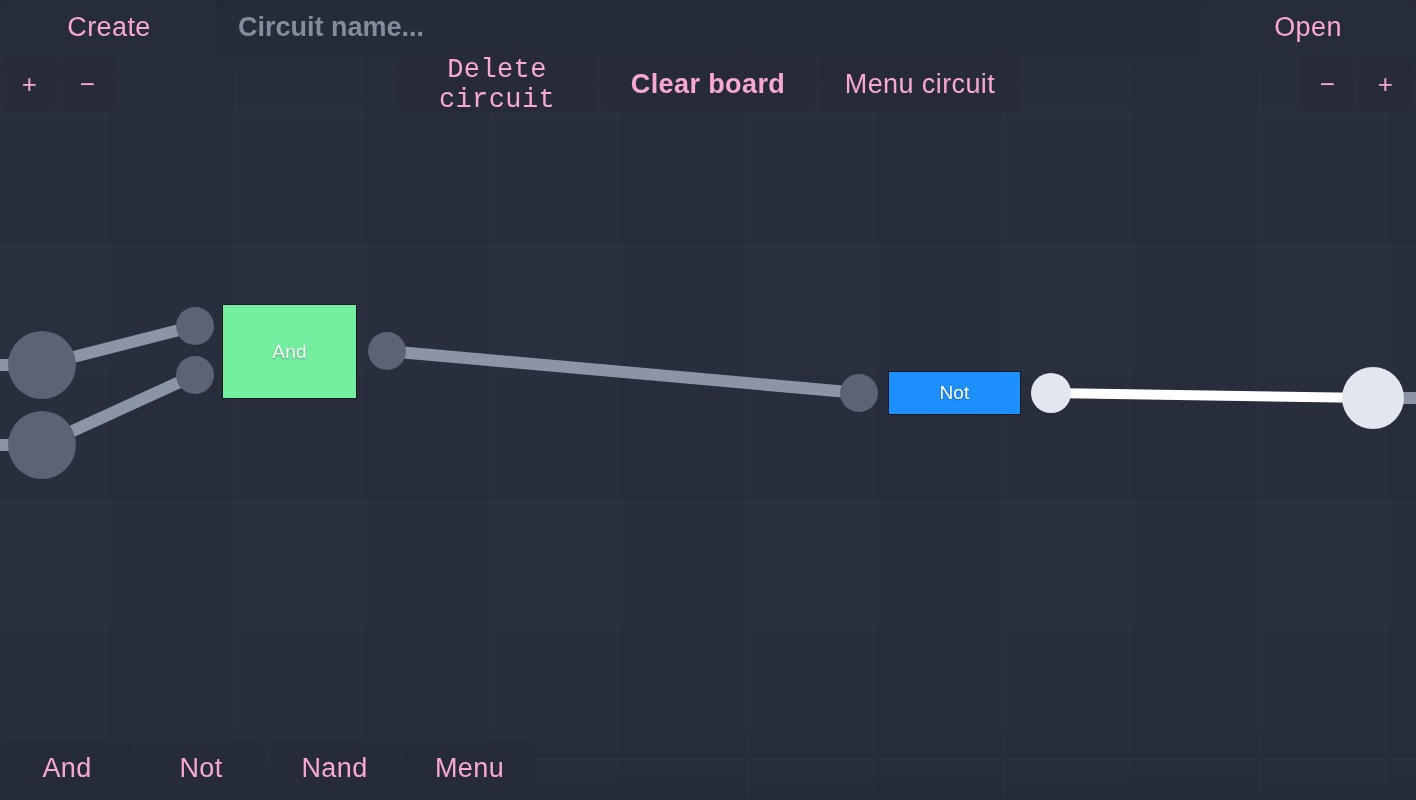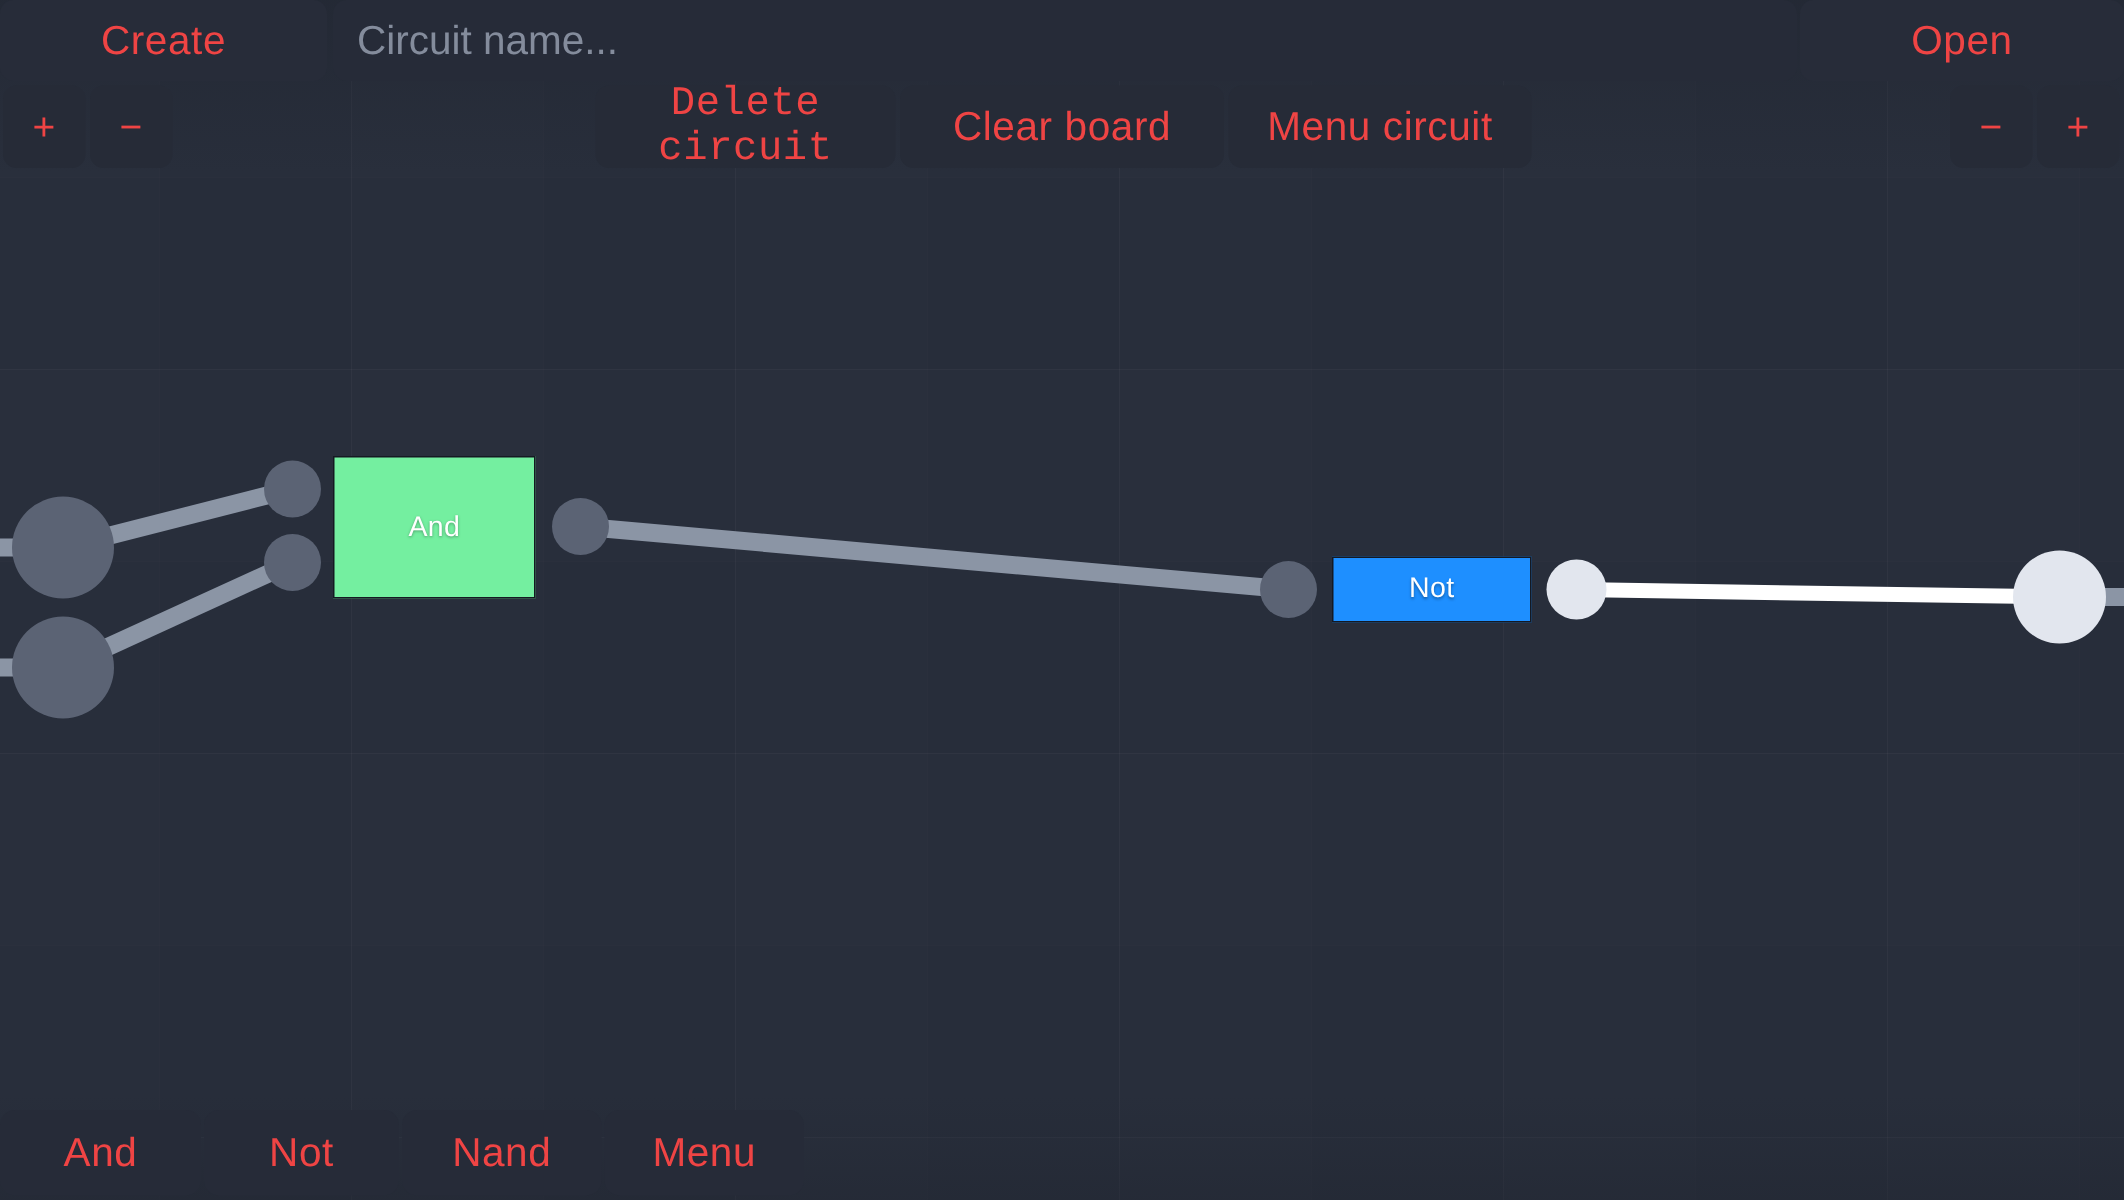--- a/index.html
+++ b/index.html
@@ -46,37 +46,37 @@
   .gate-box { position: absolute; display: flex; align-items: center; justify-content: center;
               border: 1px solid #151922; }
   .gate-label { color: #ffffff; font-size: 19px; letter-spacing: .2px;
                 text-shadow: 0 1px 2px rgba(0,0,0,.35); }
 
   
   .tb-btn {
     position: absolute;
     background: #272c39;
     border-radius: 9px;
-    color: #ef4444;
+    color: #f9a8d4;
     display: flex; align-items: center; justify-content: center;
     font-size: 27px; font-weight: 300;
     letter-spacing: .4px;
     user-select: none;
     border: none;
     font-family: "Liberation Sans", sans-serif;
   }
   .tb-btn.small { font-size: 26px; }
   .tb-field {
     position: absolute;
     background: #262b38;
     border-radius: 9px;
     display: flex; align-items: center;
     padding-left: 16px;
     color: #ec4899;
-    font-size: 27px; font-weight: 400;
+    font-size: 27px; font-weight: 700;
     border: none; outline: none;
     font-family: "Liberation Sans", sans-serif;
   }
   .tb-field::placeholder { color: #848c9c; opacity: 1; }
 
   .row2-btn { background: #262b37; }
   .gate-btn { background: #262b38; border-radius: 10px; }
 
   #topbar-shade {
     position: absolute; left: 0; top: 0; width: 1416px; height: 116px;
@@ -133,21 +133,21 @@
   <button class="tb-btn" style="left:0px; top:0px; width:218px; height:54px;">Create</button>
 
   <input class="tb-field" style="left: 222px; top: 0px; width: 976px; height: 54px;" placeholder="Circuit name..." value="">
 
   <button class="tb-btn" style="left:1200px; top:0px; width:216px; height:54px;">Open</button>
 
   <button class="tb-btn row2-btn small" style="left:2px; top:57px; width:55px; height:55px;">+</button>
   <button class="tb-btn row2-btn small" style="left:60px; top:57px; width:55px; height:55px;">−</button>
 
   <button class="tb-btn row2-btn" style="left:397px; top:57px; width:200px; height:55px;font-family:Liberation Mono, monospace;">Delete circuit</button>
-  <button class="tb-btn row2-btn" style="left:600px; top:57px; width:216px; height:55px;">Clear board</button>
+  <button class="tb-btn row2-btn" style="left:600px; top:57px; width:216px; height:55px;font-weight:bold;">Clear board</button>
   <button class="tb-btn row2-btn" style="left:819px; top:57px; width:202px; height:55px;">Menu circuit</button>
 
   <button class="tb-btn row2-btn small" style="left:1300px; top:57px; width:55px; height:55px;">−</button>
   <button class="tb-btn row2-btn small" style="left:1358px; top:57px; width:55px; height:55px;">+</button>
 
   <button class="tb-btn gate-btn" style="left:0px; top:740px; width:134px; height:57px;">And</button>
   <button class="tb-btn gate-btn" style="left:136px; top:740px; width:130px; height:57px;">Not</button>
   <button class="tb-btn gate-btn" style="left:268px; top:740px; width:133px; height:57px;text-align:right;">Nand</button>
   <button class="tb-btn gate-btn" style="left:403px; top:740px; width:133px; height:57px;">Menu</button>
 

